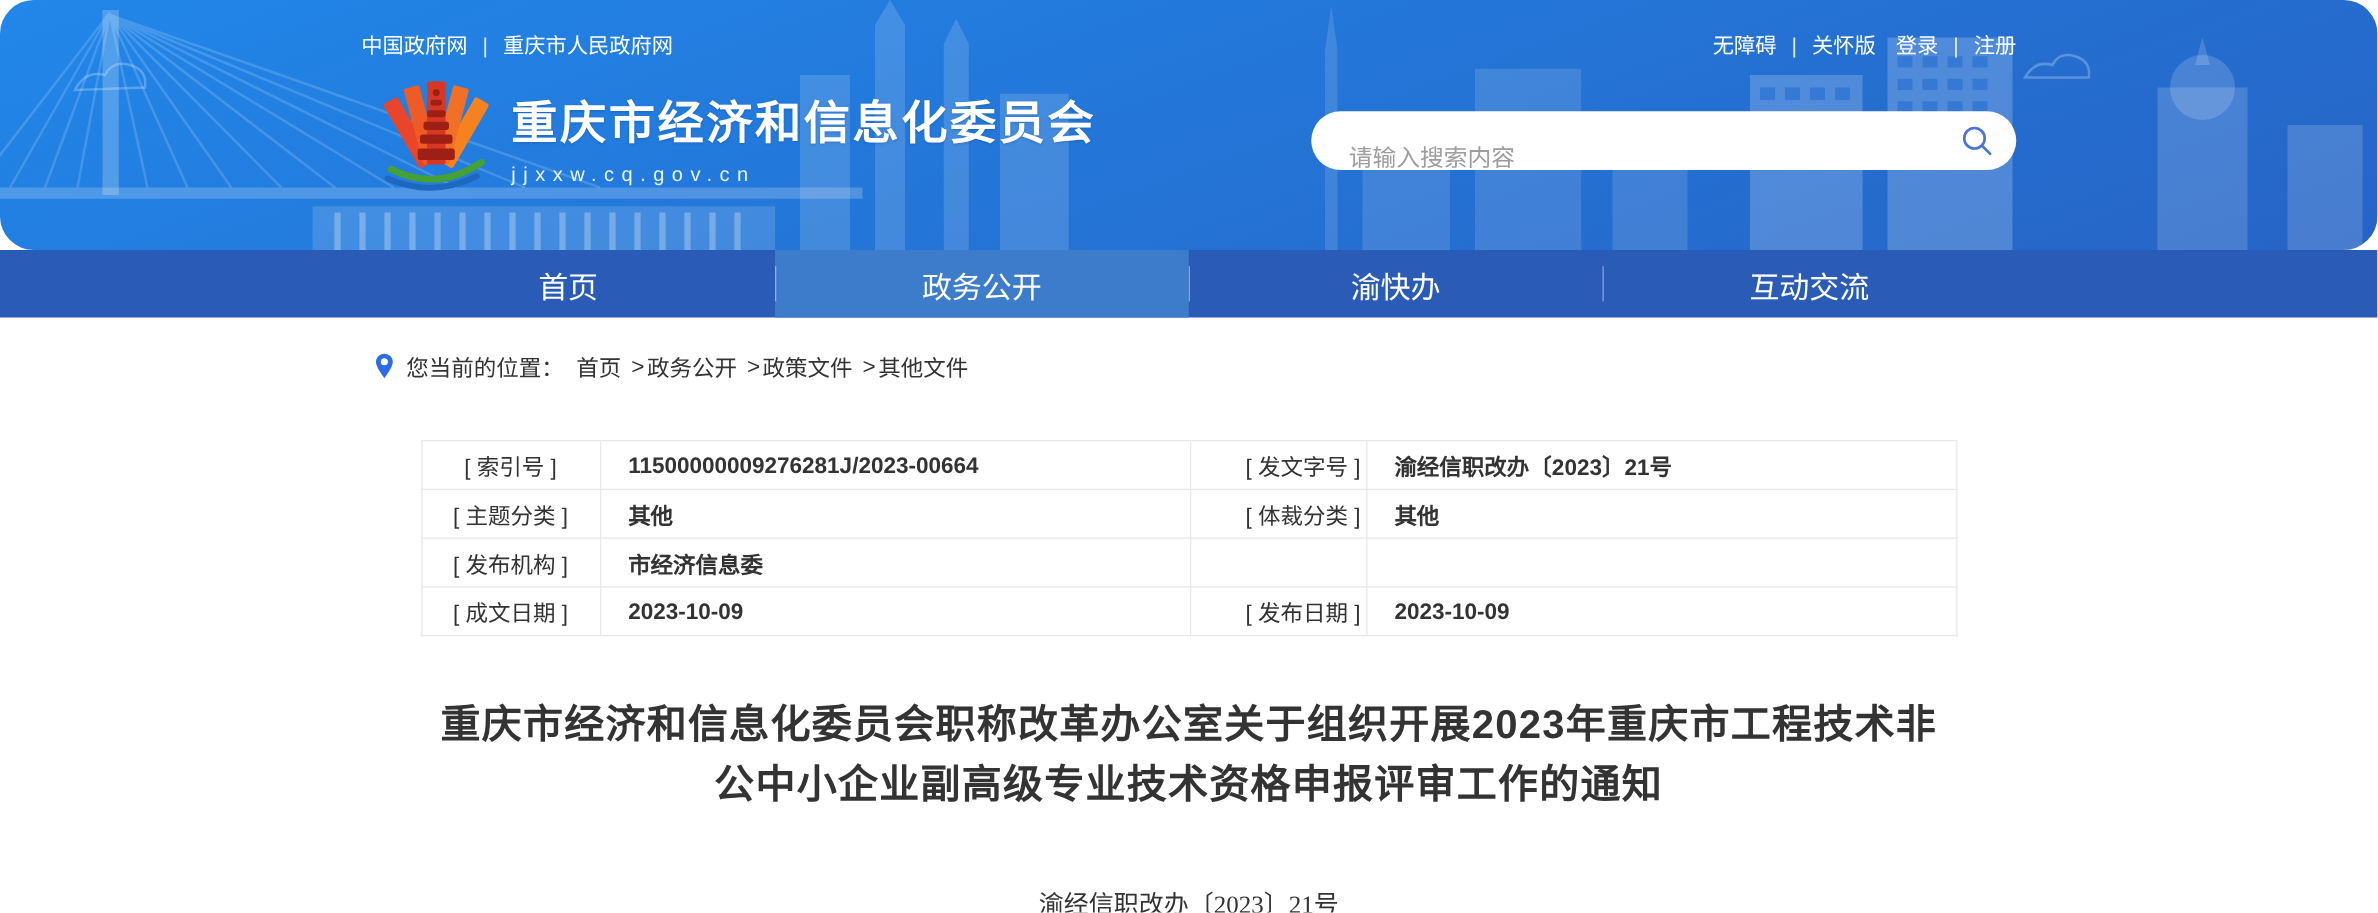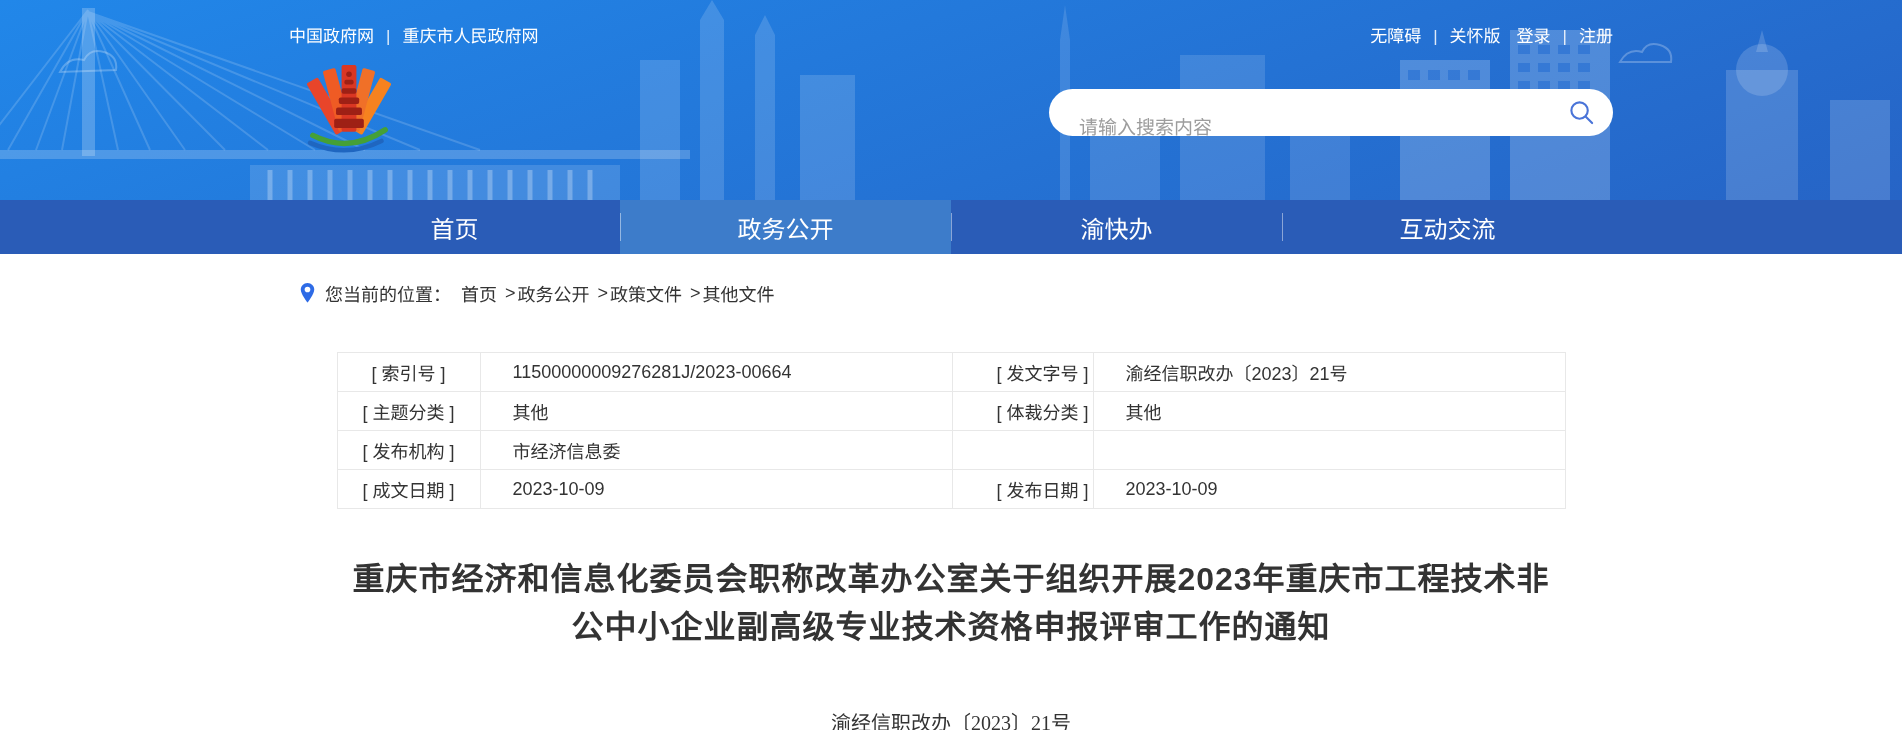--- a/index.html
+++ b/index.html
@@ -2,21 +2,21 @@
 <html lang="zh-CN" style="--header-top: #2187e9; --header-bottom: #2664c6; --nav-bg: #2a5cb7; --nav-active-bg: #3d7cca; --accent-blue: #2e6be6; --title-text: #333333; --table-border: #e8e8e8;"><head>
 <meta charset="utf-8">
 <style>
   * { margin:0; padding:0; box-sizing:border-box; }
   html,body { width:1902px; height:730px; overflow:hidden; background:#fff;
     font-family:"Liberation Sans","DejaVu Sans",sans-serif; }
 
   
   .banner { position:relative; height:200px;
     background:linear-gradient(160deg, var(--header-top,#2187e9) 0%, var(--header-bottom,#2664c6) 100%);
-    overflow:hidden; }
+    overflow:hidden;border-radius:27px; }
   .skyline { position:absolute; inset:0; width:100%; height:100%; pointer-events:none; }
   .header-inner { position:relative; width:1324px; margin:0 auto; height:100%; }
 
   .top-row { display:flex; justify-content:space-between; align-items:center;
     padding-top:22px; font-size:17px; color:#fff; }
   .top-row a { color:#fff; text-decoration:none; cursor:pointer; }
   .toplink-sep { margin:0 12px; opacity:.85; }
   .gap-left { margin-left:16px; }
 
   .brand-row { display:flex; justify-content:space-between; align-items:center; margin-top:18px; }
@@ -52,21 +52,21 @@
   .pin { width:17px; height:22px; margin-right:9px; flex:0 0 auto; }
   .crumb { color:#333; text-decoration:none; cursor:pointer; }
   .crumb-sep { margin:0 2px 0 8px; color:#333; }
   .crumb-label { margin-right:10px; }
 
   .meta-table { width:1229px; margin:46px auto 16px auto; border-collapse:collapse; table-layout:fixed; }
   .meta-table td { border:1px solid var(--table-border,#e8e8e8); height:39px;
     font-size:18px; color:#333; background:#fff; }
   .meta-table td.lbl { text-align:center; width:143px; }
   .meta-table td.lbl2 { width:141px;padding-left:40px; }
-  .meta-table td.val { padding-left:32px; }
+  .meta-table td.val { padding-left:22px;font-weight:bold; }
 
   .doc-title { width:1229px; margin:46px auto 0 auto; text-align:center;
     font-size:32px; font-weight:bold; color:var(--title-text,#333);
     line-height:48px; letter-spacing:1px; }
 
   .doc-number { margin-top:56px; text-align:center; font-size:20px; color:#333;
     font-family:"Liberation Serif","DejaVu Serif",serif; }
 </style>
 </head>
 <body>
@@ -167,20 +167,24 @@
               <rect x="40" y="16" width="10" height="5" rx="2"></rect>
               <rect x="37" y="25" width="16" height="6" rx="2"></rect>
               <rect x="34" y="35" width="22" height="7" rx="2"></rect>
               <rect x="31" y="46" width="28" height="8" rx="2"></rect>
               <rect x="29" y="58" width="32" height="10" rx="2"></rect>
             </g>
             <path d="M6 76 Q45 96 84 70" fill="none" stroke="#45a036" stroke-width="6" stroke-linecap="round"></path>
             <path d="M3 84 Q42 101 80 82" fill="none" stroke="#1f66c0" stroke-width="5" stroke-linecap="round"></path>
           </g>
         </svg>
+        <div class="brand-text">
+          <div class="site-title">重庆市经济和信息化委员会</div>
+          <div class="site-url">jjxxw.cq.gov.cn</div>
+        </div>
       </div>
 
       <div class="search">
         <input type="text" placeholder="请输入搜索内容" style="">
         <svg class="search-btn" viewBox="0 0 28 28">
           <circle cx="12" cy="12" r="8.5" fill="none" stroke="#4a74d8" stroke-width="2.2"></circle>
           <line x1="18.5" y1="18.5" x2="25" y2="25" stroke="#4a74d8" stroke-width="2.2" stroke-linecap="round"></line>
         </svg>
       </div>
     </div>

